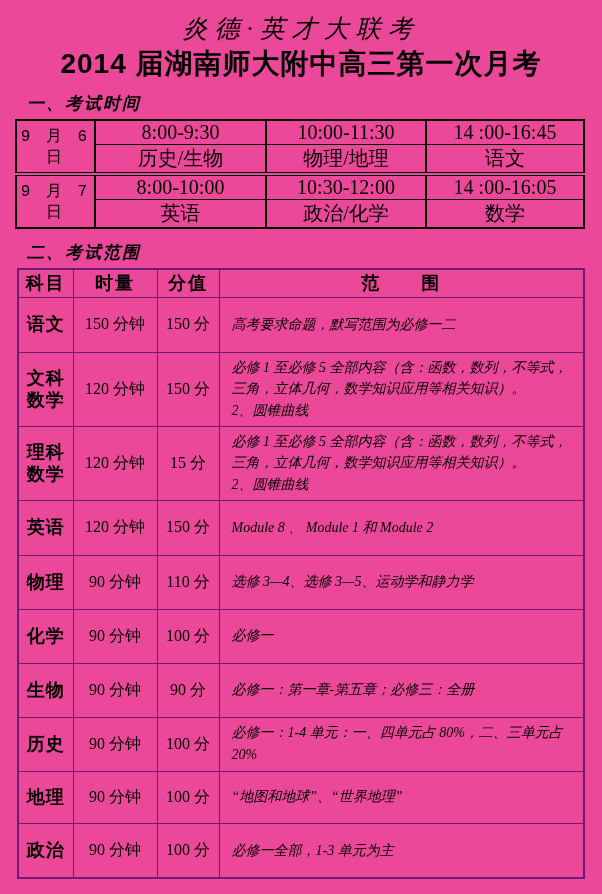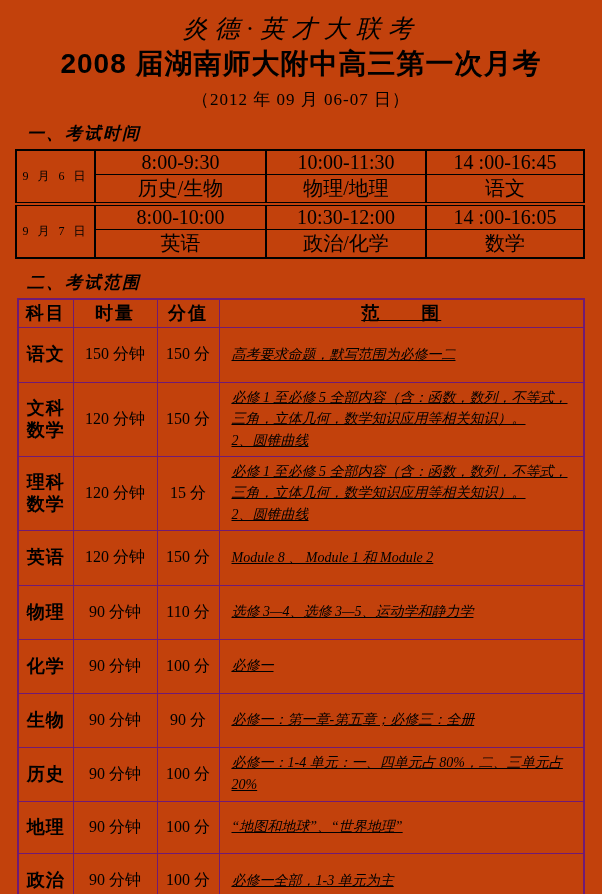--- a/index.html
+++ b/index.html
@@ -2,21 +2,21 @@
 <html><head>
 <meta charset="utf-8">
 <style>
   * { box-sizing: border-box; }
   html, body { margin: 0; padding: 0; background: #e8e8e8; }
   .page {
     position: relative;
     width: 602px;
     height: 894px;
     margin: 0 auto;
-    background: #c2410c;
+    background: #ec4899;
     color: #000;
     font-family: "Liberation Serif", "DejaVu Serif", serif;
     overflow: hidden;
   }
   
   .hdr { text-align: center; }
   .title-calligraphy {
     margin-top: 14px;
     font-size: 25px;
     line-height: 30px;
@@ -61,36 +61,36 @@
     margin-left: 15px;
     width: 568px;
   }
   .tbl-schedule td {
     border: 2px solid #000;
     text-align: center;
     font-size: 20px;
   }
   .tbl-schedule td.time-cell { height: 21px; border-bottom-width: 1px; }
   .tbl-schedule td.subject-cell { height: 23px; border-top-width: 1px; }
-  .tbl-schedule td.date-cell { letter-spacing: 3px; font-size: 12px; }
+  .tbl-schedule td.date-cell { letter-spacing: 3px; font-size: 16px; font-family: Liberation Mono, monospace; }
   .tbl-schedule tr.block-start td { border-top: 4px double #000; }
   
   .tbl-scope {
     margin-left: 17px;
     margin-top: 2px;
     width: 566px;
   }
   .tbl-scope td {
     border: 1px solid #701a75;
     text-align: center;
     font-size: 15px;
     margin-left: 27px;
   }
   .tbl-scope tr td:first-child { border-left-width: 2px; }
-  .tbl-scope tr td:last-child { border-right-width: 2px; text-decoration: underline; }
+  .tbl-scope tr td:last-child { border-right-width: 2px; }
   .tbl-scope tr:first-child td { border-top-width: 2px; }
   .tbl-scope tr:last-child td { border-bottom-width: 2px; }
   .tbl-scope .col-head {
     font-size: 18px;
     font-weight: bold;
     letter-spacing: 2px;
     height: 28px;
   }
   .tbl-scope .scope-subject {
     font-size: 18px;
@@ -110,22 +110,21 @@
     white-space: pre-line;
   }
 </style>
 </head>
 <body>
 
 <div class="page">
 
   <div class="hdr">
     <div class="title-calligraphy">炎德·英才大联考</div>
-    <div class="title-main">2008 届湖南师大附中高三第一次月考</div>
-    <div class="date-line">（2012 年 09 月 06-07 日）</div>
+    <div class="title-main">2014 届湖南师大附中高三第一次月考</div>
   </div>
 
   <div class="section-label">一、考试时间</div>
 
   <table class="tbl-schedule">
     <colgroup>
       <col style="width:79px">
         <col style="width:171px">
         <col style="width:160px">
         <col style="width:158px">

